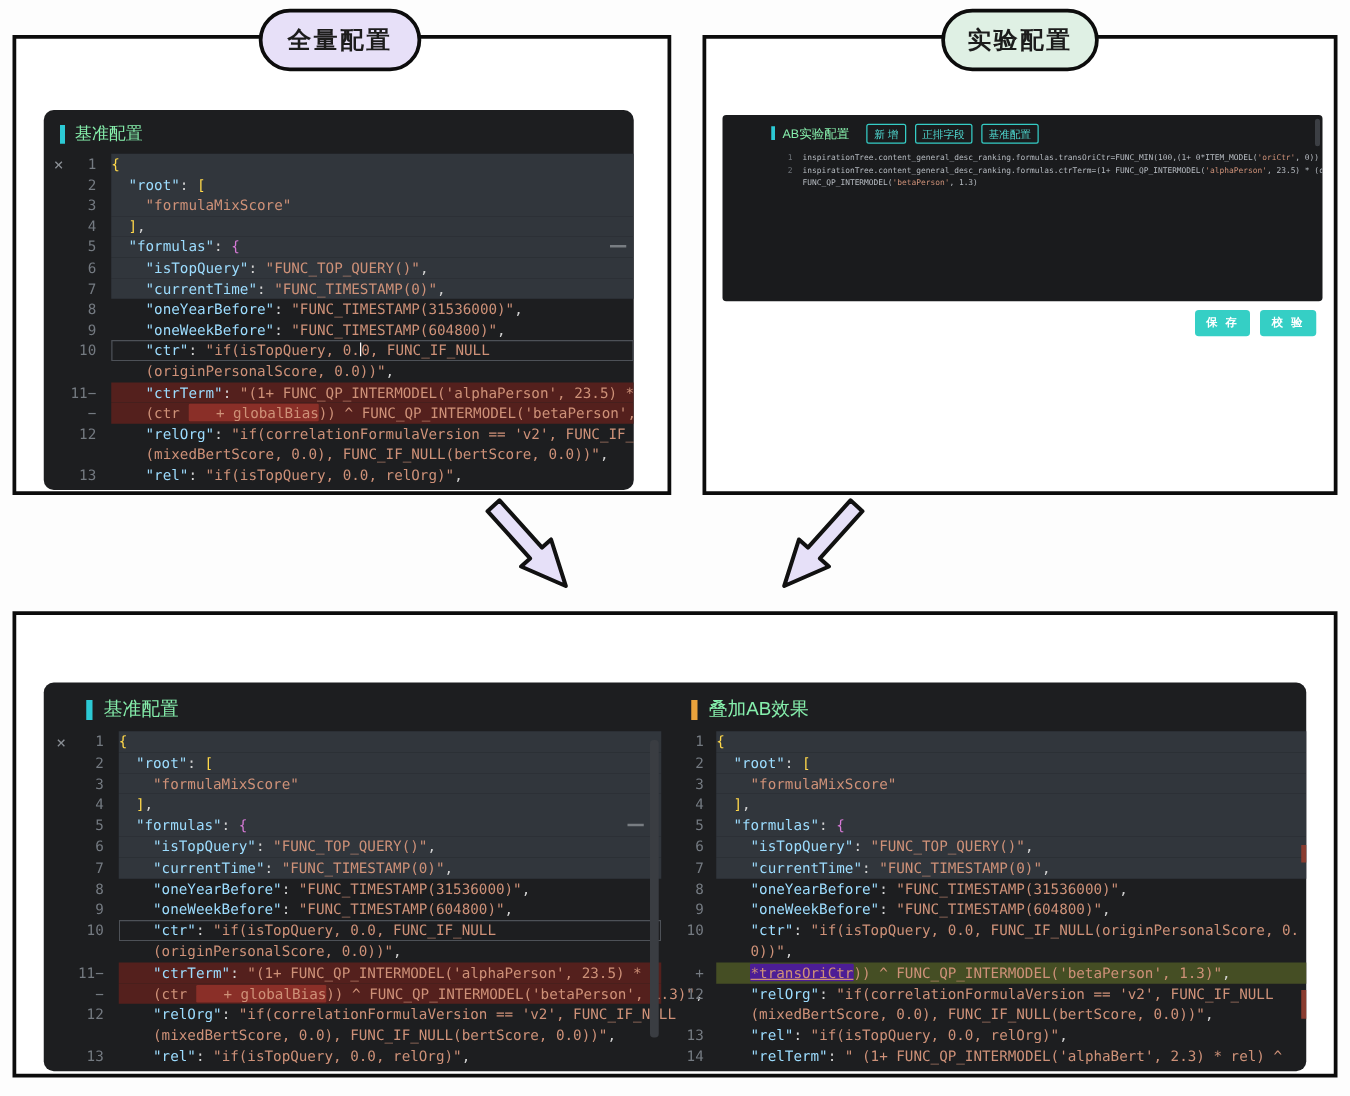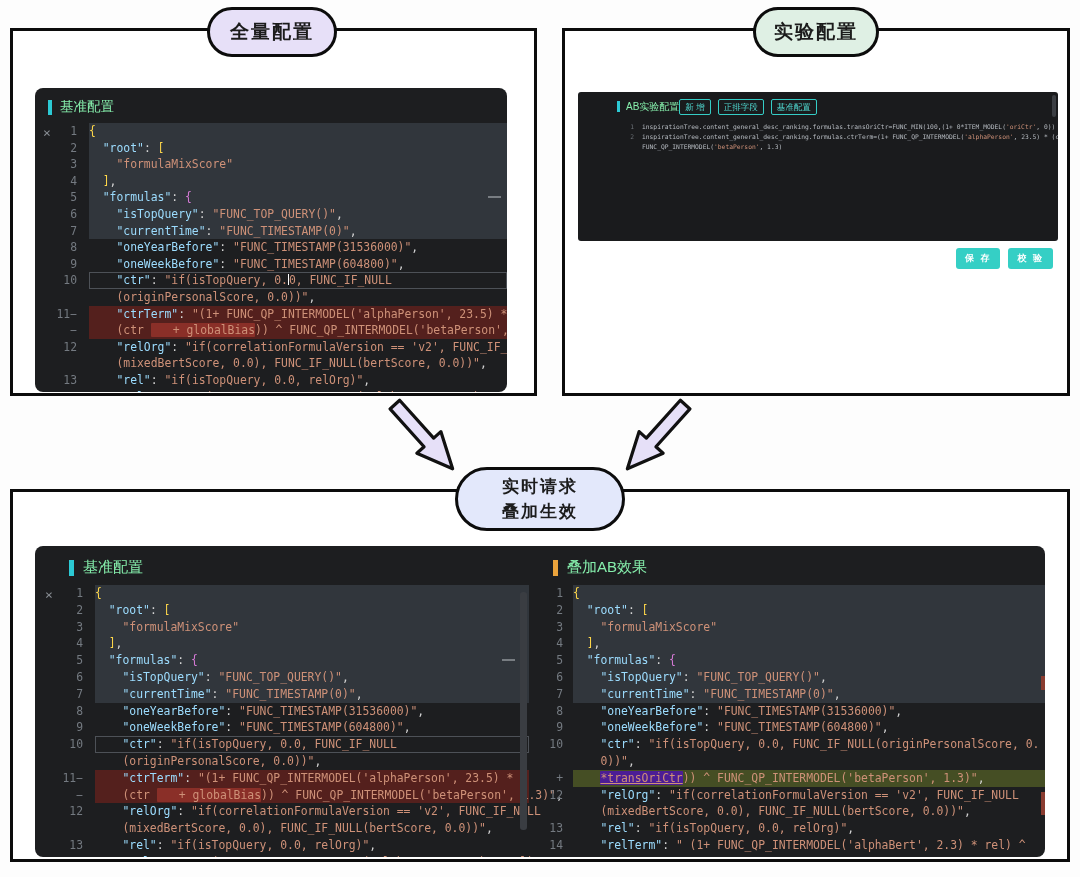--- a/index.html
+++ b/index.html
@@ -38,21 +38,21 @@
   #editor-tl .accent{width:4px;height:15px;background:#2cc9d4;margin-right:8px;}
   #editor-tl .etitle{font-size:13.5px;}
   #editor-tl .cwrap{font-size:11.4px;line-height:16.6px;margin-top:2px;}
   #editor-tl .ln{width:42px;padding-right:12px;}
   #editor-tl .code{padding-right:6px;}
   
   #panel-ab{left:578px;top:92px;width:480px;height:149px;background:#1a1b1d;border-radius:3px;padding-left:30px;}
   #panel-ab .ehead{padding:7px 9px 4px 9px;}
   #panel-ab .accent{width:3px;height:11px;background:#2cc9d4;margin-right:6px;}
   #panel-ab .etitle{font-size:10px;}
-  .ab-btns{display:flex;gap:7px;justify-content:flex-end;}
+  .ab-btns{display:flex;gap:7px;margin-left:14px;justify-content:flex-end;}
   .ab-btn{border:1px solid #35cdc6;color:#4fd8d0;font-size:8.5px;line-height:1;padding:2.5px 5px;border-radius:2px;
           background:transparent;font-family:"Liberation Sans","DejaVu Sans",sans-serif;cursor:pointer;}
   #panel-ab .cwrap{font-size:6.3px;line-height:10px;margin-top:3px;}
   #panel-ab .ln{width:26px;padding-right:8px;color:#6c7177;}
   #panel-ab .code{padding-right:3px;}
   #panel-ab .c-w{color:#b6bbc1}
   .ab-thumb{position:absolute;right:2px;top:3px;width:4px;height:22px;background:#3c3f44;border-radius:2px;}
   .ab-actions{position:absolute;left:945px;top:248px;width:108px;display:flex;gap:8px;justify-content:flex-end;z-index:3;}
   .tbtn{background:#35cfc5;color:#fff;font-size:9px;font-weight:bold;padding:4px 9px;border:none;border-radius:3px;
         letter-spacing:2px;cursor:pointer;font-family:"Liberation Sans","DejaVu Sans",sans-serif;}
@@ -208,24 +208,20 @@
     <button class="tbtn">校 验</button>
   </div>
 
   <svg class="arrow" style="left:378px;top:413px;transform:rotate(48deg);" viewBox="0 0 114 48">
     <polygon points="3,16 66,16 66,4 110,24 66,44 66,32 3,32" fill="#e6e0f8" stroke="#111" stroke-width="4" stroke-linejoin="round"></polygon>
   </svg>
   <svg class="arrow" style="left:610px;top:413px;transform:rotate(132deg);" viewBox="0 0 114 48">
     <polygon points="3,16 66,16 66,4 110,24 66,44 66,32 3,32" fill="#e6e0f8" stroke="#111" stroke-width="4" stroke-linejoin="round"></polygon>
   </svg>
 
-  <div class="pill pill-rt">
-    <span>实时请求</span>
-    <span>叠加生效</span>
-  </div>
 
   <div class="box" style="left:10px;top:489px;width:1060px;height:373px;"></div>
 
   <div id="panel-bottom">
     <div class="bcol bcol-left">
       <div class="ehead">
         <span class="accent"></span>
         <span class="etitle">基准配置</span>
       </div>
       <div class="cwrap">

